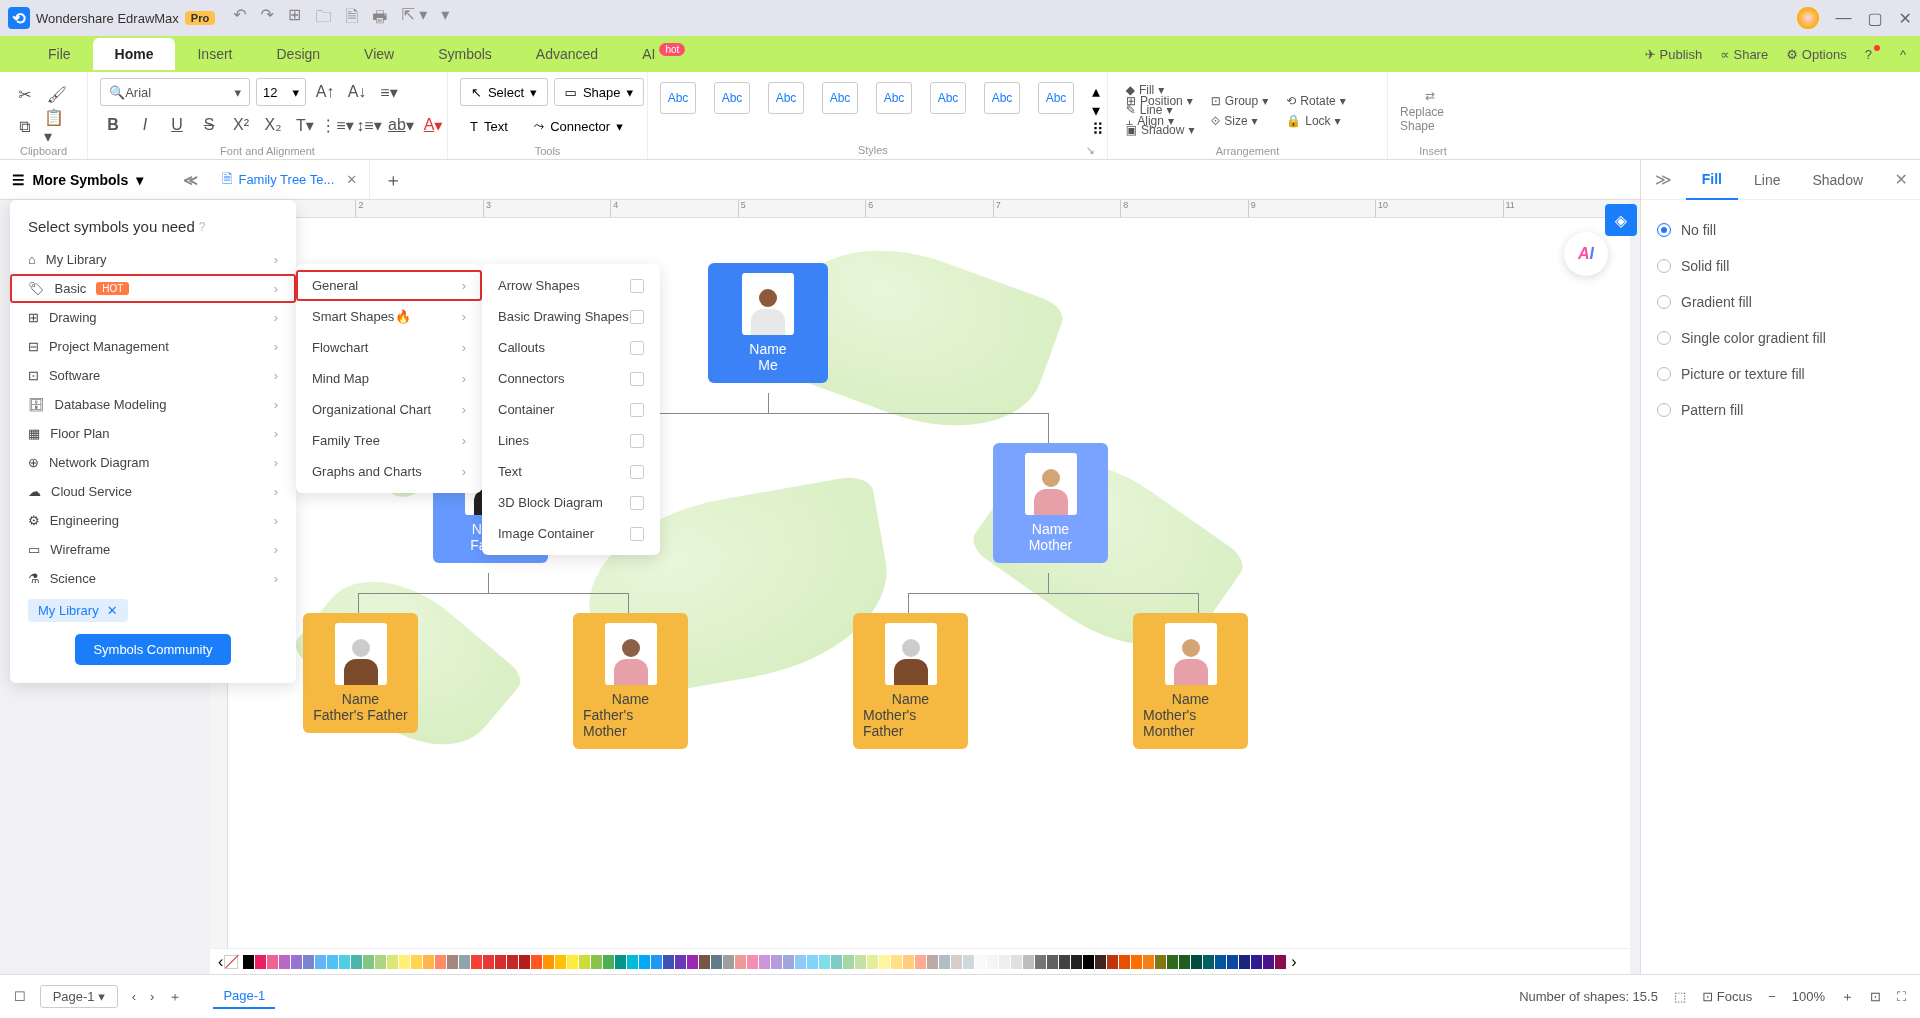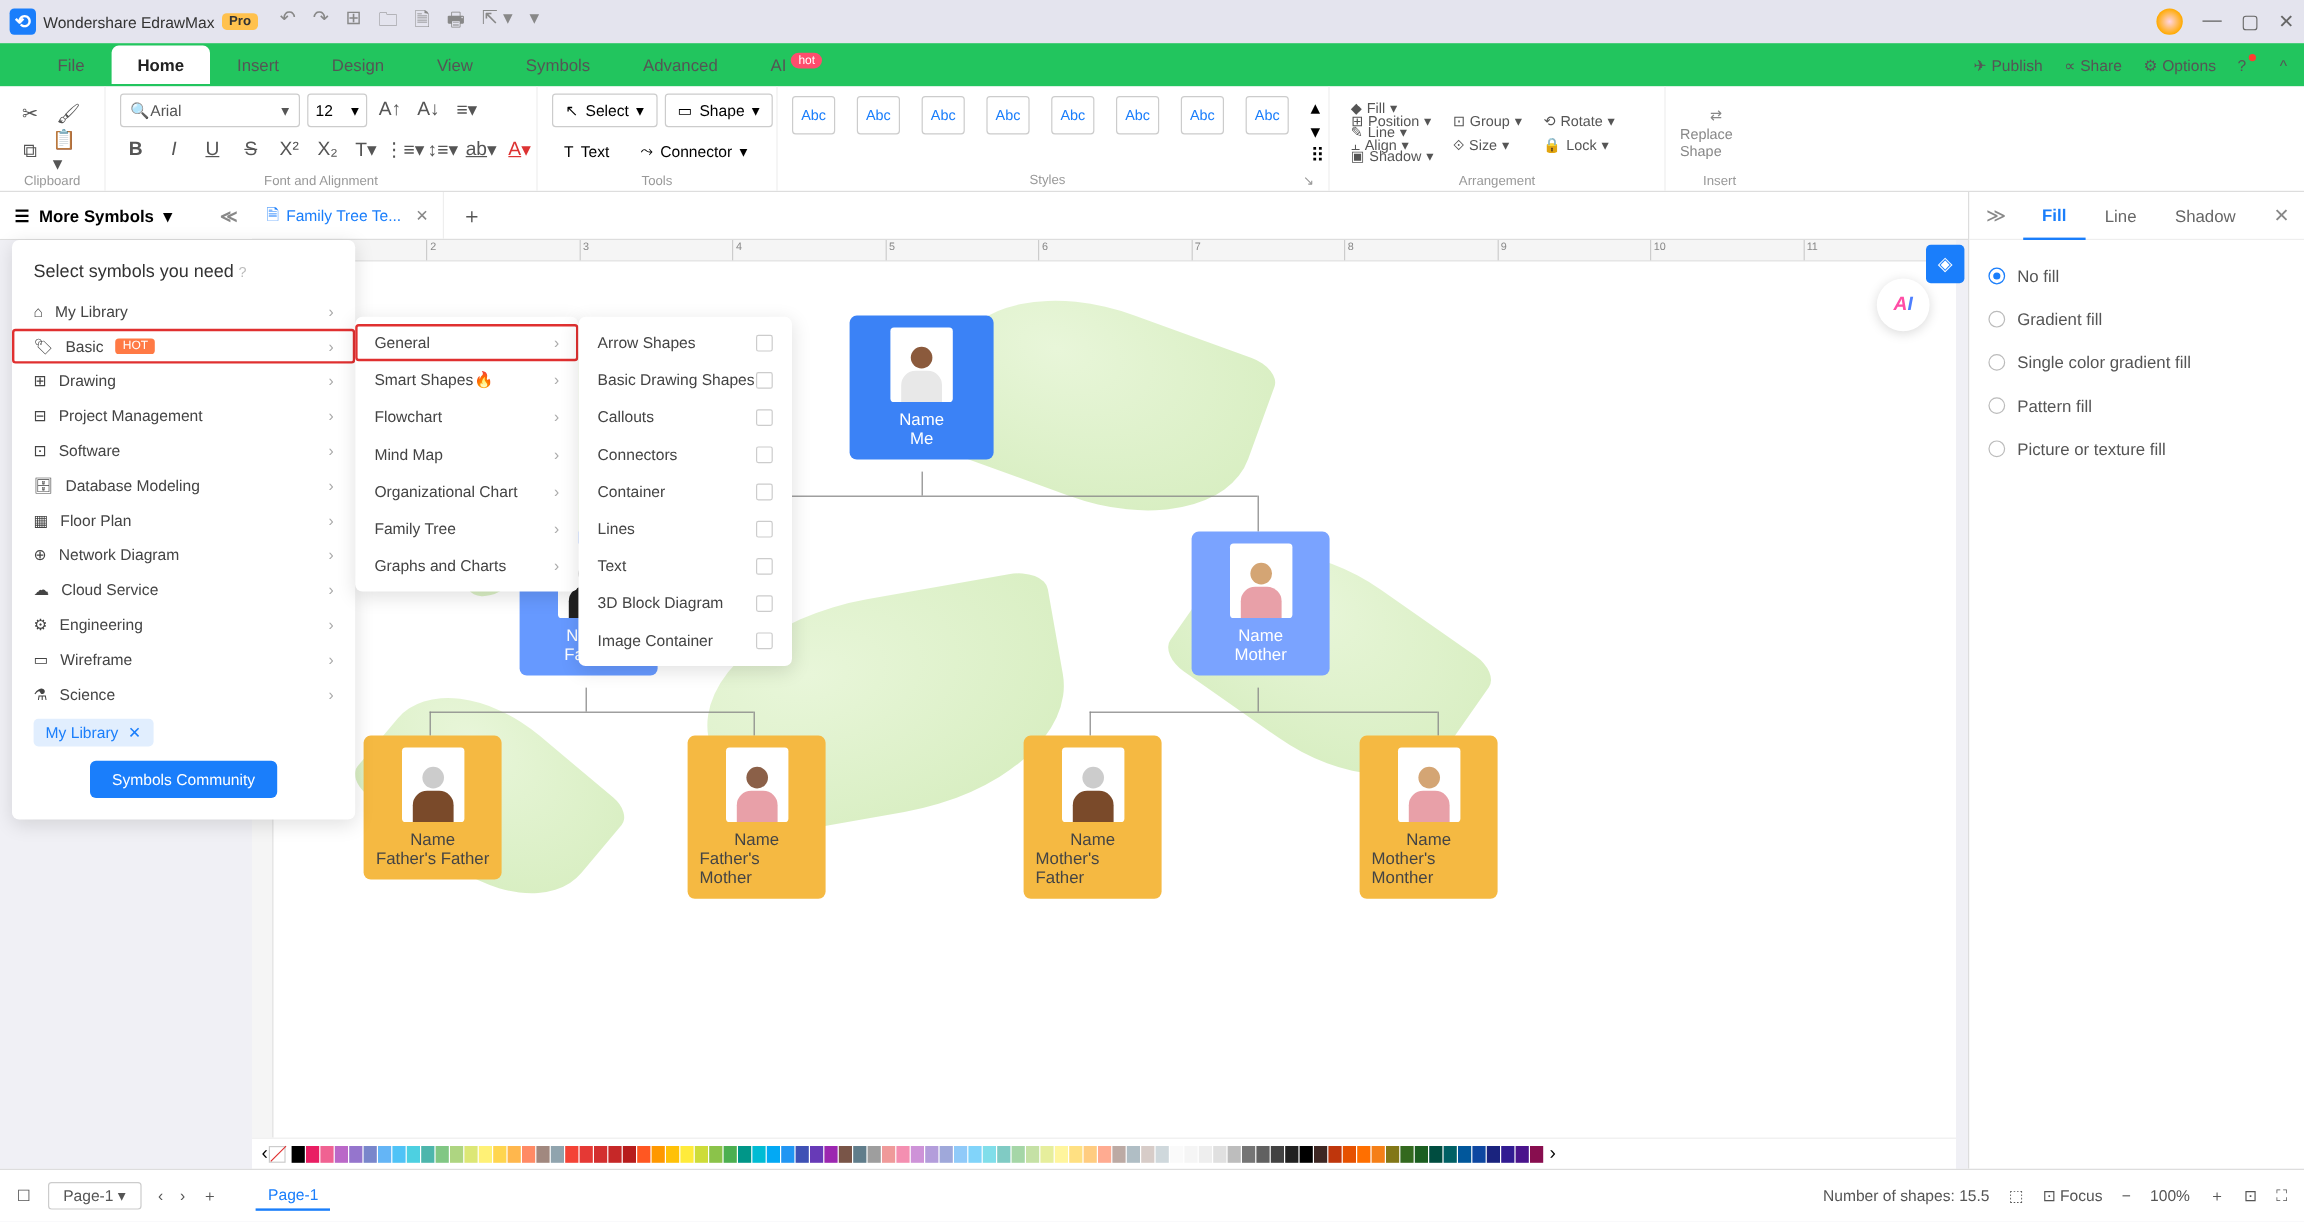--- a/index.html
+++ b/index.html
@@ -9,21 +9,21 @@
 .title-bar { height: 36px; display: flex; align-items: center; padding: 0 8px; background: #e4e4ee; }
 .app-logo { width: 22px; height: 22px; background: #1a7efb; border-radius: 4px; display: flex; align-items: center; justify-content: center; color: #fff; font-weight: bold; margin-right: 6px; }
 .app-name { font-size: 13px; color: #333; }
 .pro-badge { background: #ffc14d; color: #333; padding: 1px 6px; border-radius: 4px; font-size: 11px; margin-left: 6px; font-weight: 600; }
 .title-tools { display: flex; gap: 14px; margin-left: 18px; color: #888; }
 .title-tools span { cursor: pointer; }
 .title-right { margin-left: auto; display: flex; gap: 16px; align-items: center; color: #666; }
 .avatar-ico { width: 22px; height: 22px; border-radius: 50%; background: radial-gradient(#ffd5e5,#ffaa00 70%); }
 
 
-.menu-bar { height: 36px; display: flex; align-items: center; padding-left: 26px; background: #22c55e; gap: 0; }
+.menu-bar { height: 36px; display: flex; align-items: center; padding-left: 26px; background: #bef264; gap: 0; }
 .menu-item { padding: 8px 22px; font-size: 14px; color: #555; cursor: pointer; }
 .menu-item.active { background: #fff; border-radius: 6px 6px 0 0; font-weight: 600; color: #222; }
 .ai-badge { background: #ff4d6d; color: #fff; padding: 1px 6px; border-radius: 8px; font-size: 10px; margin-left: 4px; position: relative; top: -6px; }
 .menu-right { margin-left: auto; display: flex; gap: 18px; padding-right: 14px; color: #555; font-size: 13px; }
 .menu-right span { cursor: pointer; display: flex; align-items: center; gap: 4px; }
 .red-dot { width: 6px; height: 6px; background: #ff3b30; border-radius: 50%; position: relative; top: -6px; left: -2px; }
 
 
 .ribbon { height: 88px; background: #fff; display: flex; border-bottom: 1px solid #ddd; }
 .ribbon-group { padding: 6px 12px 2px; border-right: 1px solid #eee; display: flex; flex-direction: column; }
@@ -503,33 +503,37 @@
     <div class="rp-tab">Shadow</div>
     <span class="rp-close">✕</span>
   </div>
   <div class="rp-body">
     <div class="rp-opt">
         <span class="radio sel"></span>
         <span>No fill</span>
       </div>
     <div class="rp-opt">
         <span class="radio"></span>
+        <span>Solid fill</span>
+      </div>
+    <div class="rp-opt">
+        <span class="radio"></span>
         <span>Gradient fill</span>
       </div>
     <div class="rp-opt">
         <span class="radio"></span>
         <span>Single color gradient fill</span>
       </div>
     <div class="rp-opt">
         <span class="radio"></span>
-        <span>Pattern fill</span>
+        <span>Picture or texture fill</span>
       </div>
     <div class="rp-opt">
         <span class="radio"></span>
-        <span>Picture or texture fill</span>
+        <span>Pattern fill</span>
       </div>
   </div>
 </div>
 
 <div class="color-bar">
   <span>‹</span>
   <span class="cb-none"></span>
   <span class="cb-sw" style="background:#000"></span>
 <span class="cb-sw" style="background: rgb(233, 30, 99);"></span>
     <span class="cb-sw" style="background: rgb(240, 98, 146);"></span>

